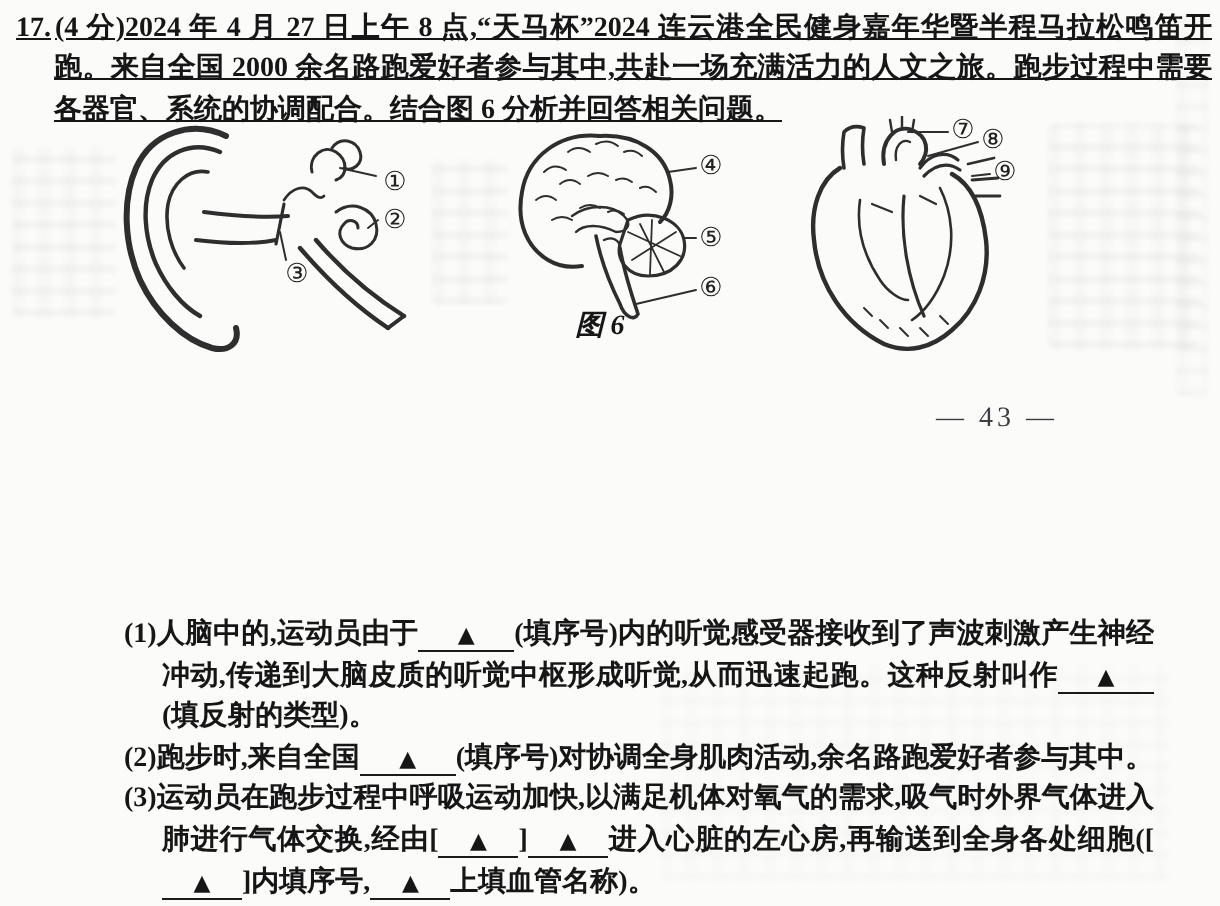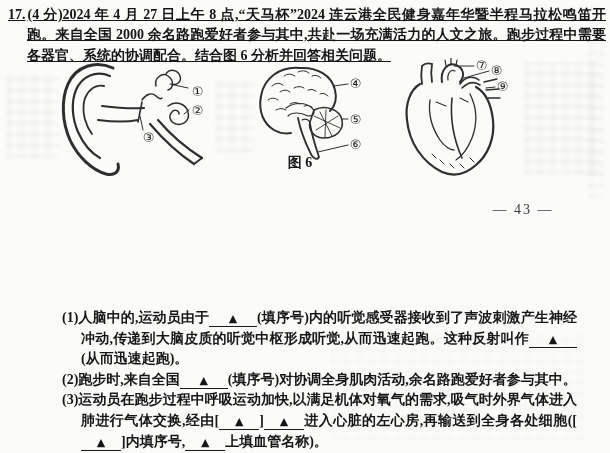--- a/index.html
+++ b/index.html
@@ -32,27 +32,27 @@
   .organ path, .organ line, .organ circle{fill:none;stroke:#2e2e2e;stroke-linecap:round;stroke-linejoin:round;}
   .fig-label{
     position:absolute;
     font-family:"DejaVu Sans",sans-serif;
     font-size:13px;line-height:14px;
     color:#222;
     width:15px;text-align:center;
   }
   .fig-caption{
     position:absolute;left:270px;top:96px;width:60px;
-    text-align:center;font-size:14px;font-weight:bold;color:#161616;
+    text-align:center;font-size:14px;font-weight:bold;color:#161616;font-style:italic;
   }
 
   
   .page-num{
     position:absolute;left:468px;top:202px;width:110px;
-    text-align:center;font-size:14px;color:#3d3d42;letter-spacing:2px;
+    text-align:left;font-size:14px;color:#3d3d42;letter-spacing:2px;
   }
 
   
   .subs{
     position:absolute;left:62px;top:308px;width:515px;
     font-size:14px;line-height:20.6px;
     text-align:justify;
     font-weight:bold;color:#161616;
   }
   .sub{margin:0;padding-left:19px;text-indent:-19px;}
@@ -152,20 +152,20 @@
     <span class="fig-label" style="left:474px;top:1px;">⑦</span>
     <span class="fig-label" style="left:489px;top:6px;">⑧</span>
     <span class="fig-label" style="left:495px;top:22px;">⑨</span>
 
     <span class="fig-caption">图 6</span>
   </div>
 
   <div class="page-num">— 43 —</div>
 
   <div class="subs">
-    <p class="sub"><span>(1)</span><span>人脑中的,运动员由于</span><span class="blank">▲</span><span>(填序号)内的听觉感受器接收到了声波刺激产生神经冲动,传递到大脑皮质的听觉中枢形成听觉,从而迅速起跑。这种反射叫作</span><span class="blank">▲</span><span>(从而迅速起跑)。</span></p>
+    <p class="sub"><span>(1)</span><span>人脑中的,运动员由于</span><span class="blank">▲</span><span>(填序号)内的听觉感受器接收到了声波刺激产生神经冲动,传递到大脑皮质的听觉中枢形成听觉,从而迅速起跑。这种反射叫作</span><span class="blank">▲</span><span>(填反射的类型)。</span></p>
 
     <p class="sub"><span>(2)</span><span>跑步时,来自全国</span><span class="blank">▲</span><span>(填序号)对协调全身肌肉活动,余名路跑爱好者参与其中。</span></p>
 
     <p class="sub"><span>(3)</span><span>运动员在跑步过程中呼吸运动加快,以满足机体对氧气的需求,吸气时外界气体进入肺进行气体交换,经由[</span><span class="blank narrow">▲</span><span>]</span><span class="blank narrow">▲</span><span>进入心脏的左心房,再输送到全身各处细胞([</span><span class="blank narrow">▲</span><span>]内填序号,</span><span class="blank narrow">▲</span><span>上填血管名称)。</span></p>
   </div>
 
 </div>
 
 </body></html>

